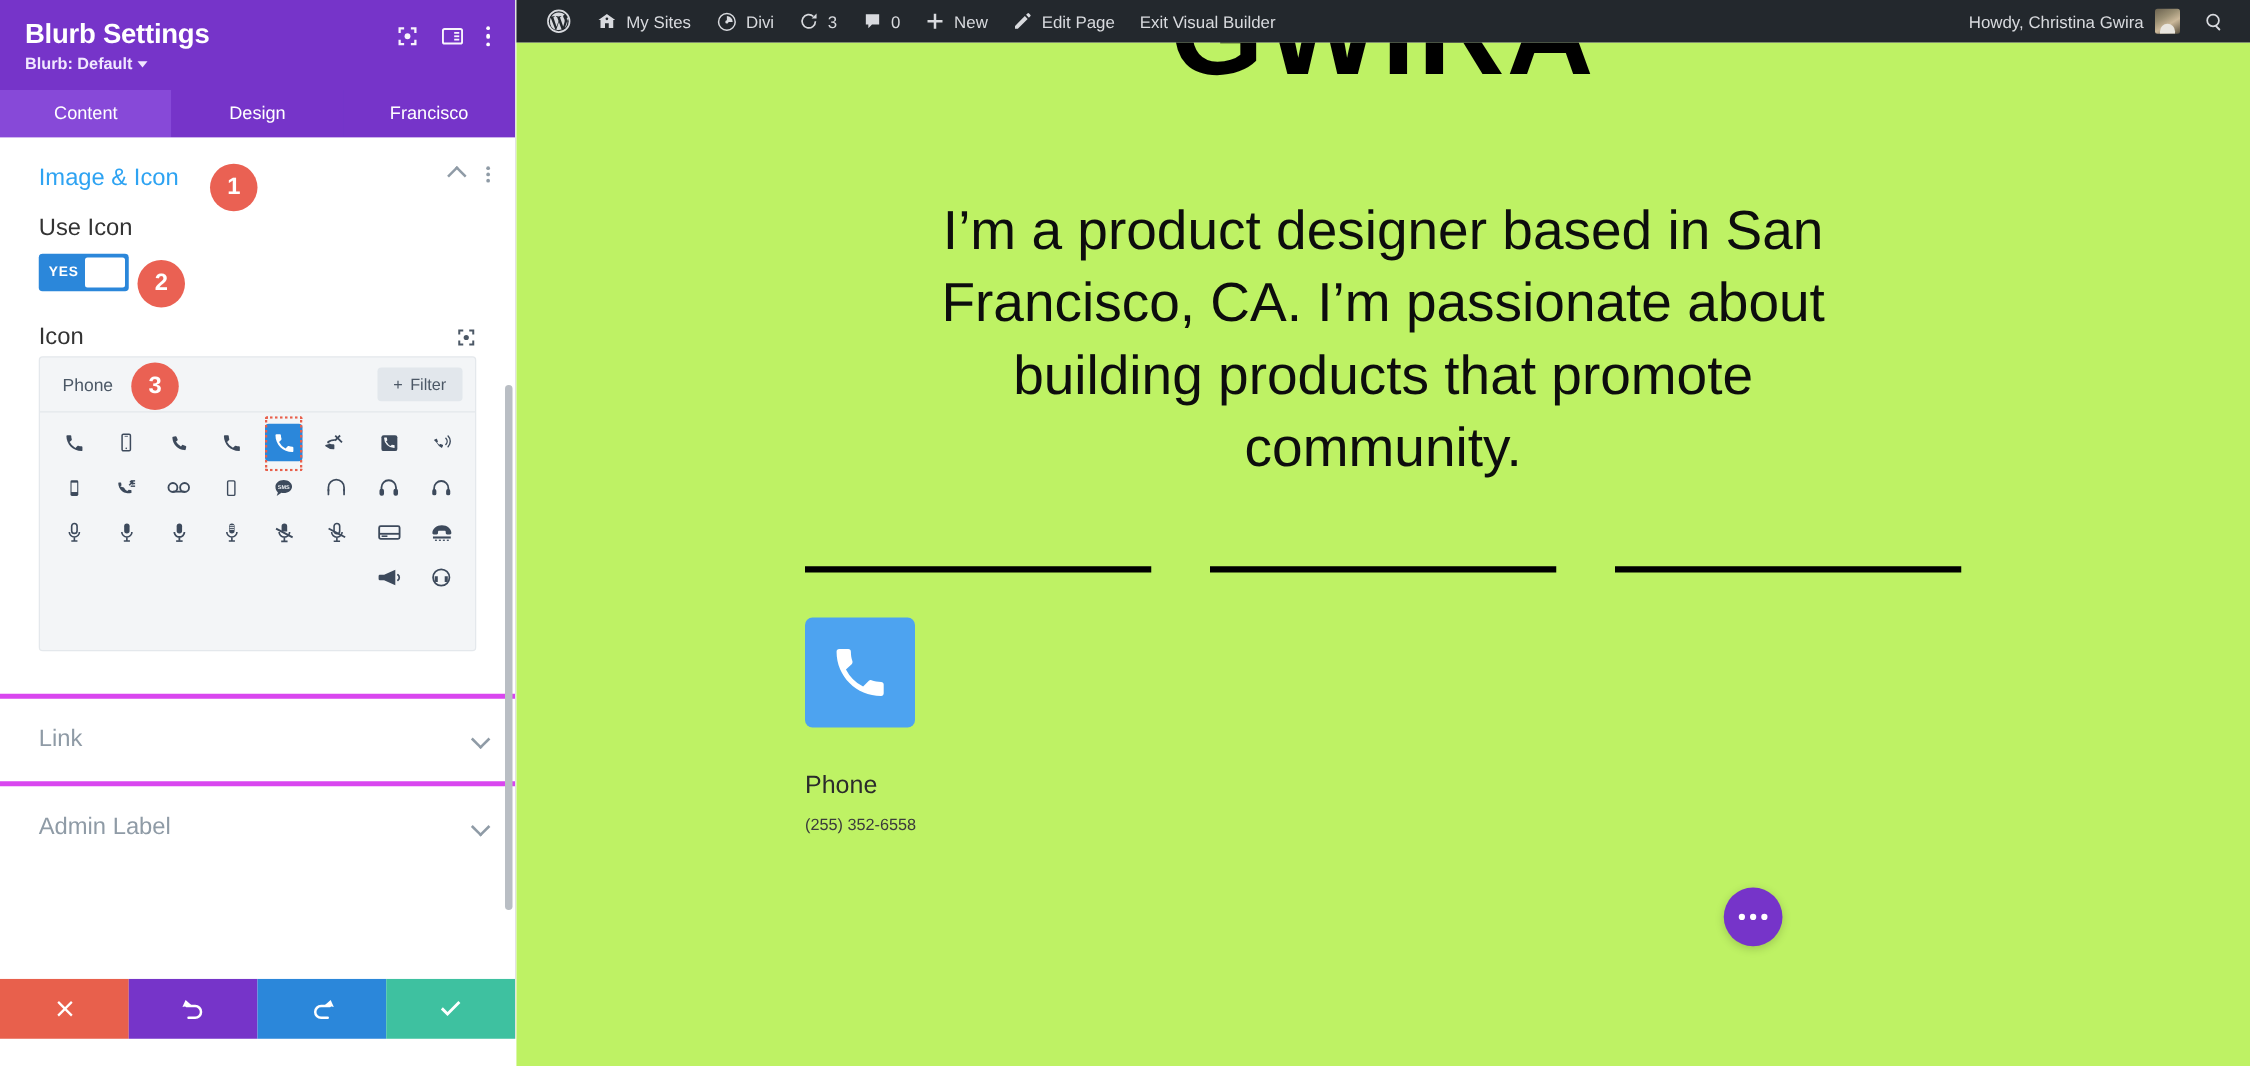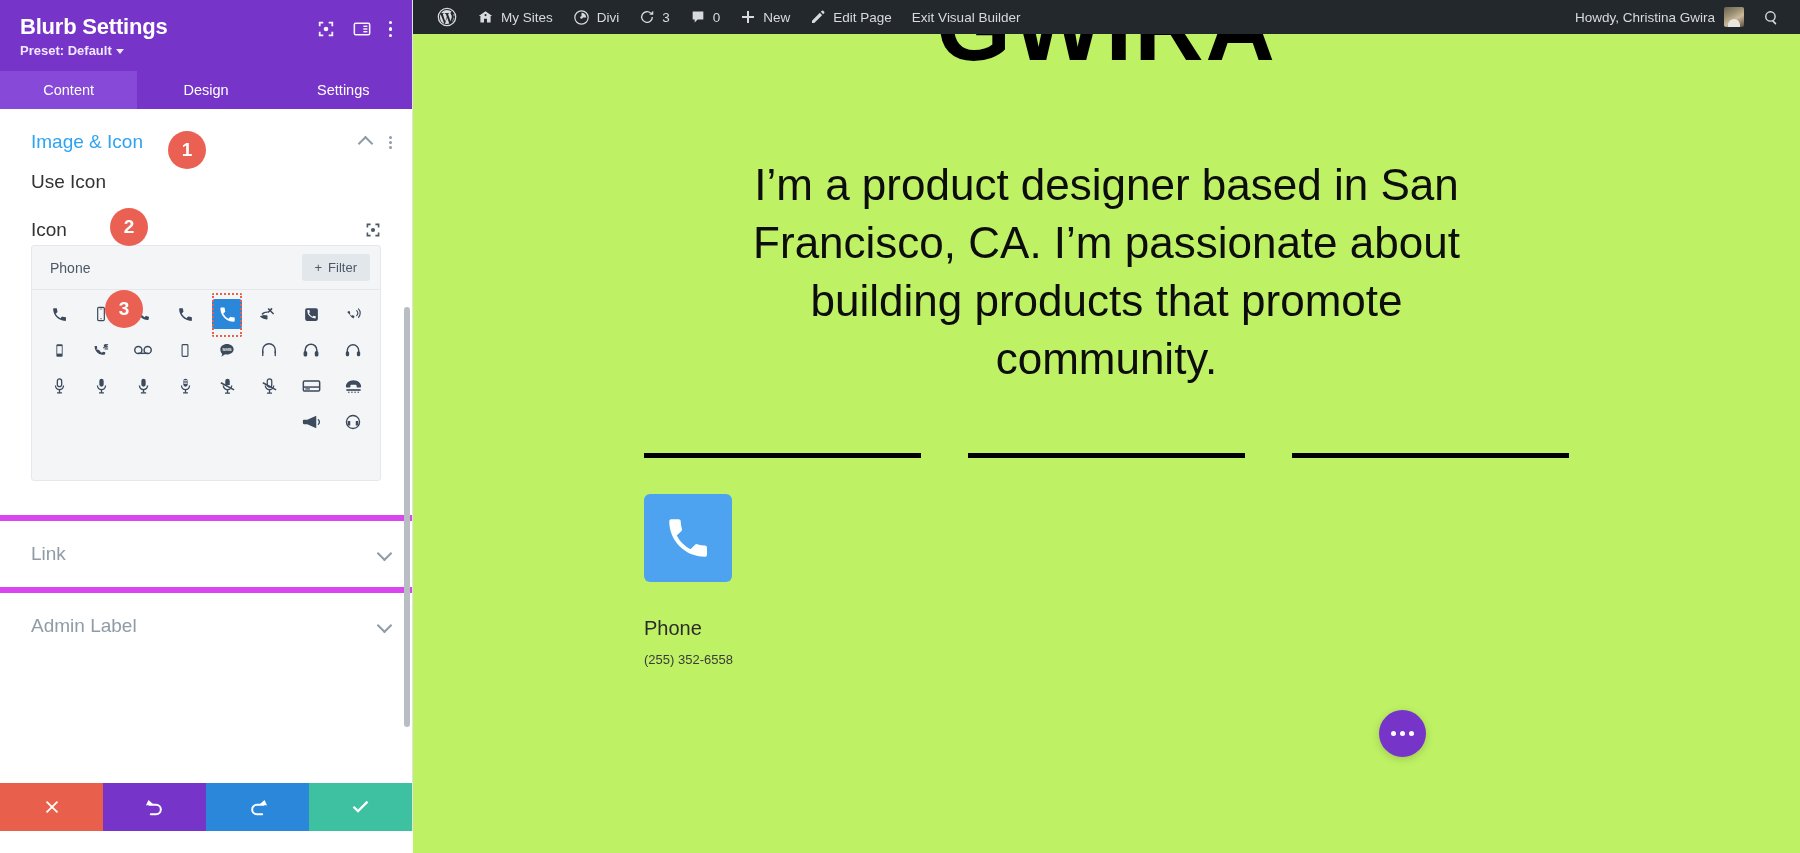--- a/index.html
+++ b/index.html
@@ -49,21 +49,21 @@
     flex: 1; display: flex; align-items: center; justify-content: center;
     color: #fff; font-size: 14.5px; cursor: pointer;
     background: #7634c9;
   }
   .panel-tab.active { background: #8749d8; font-weight: normal; }
 
   .panel-body {
     flex: 1; overflow: hidden; position: relative; background: #fff;
   }
   .section-head {
-    display: flex; align-items: center; justify-content: space-between;
+    display: flex; align-items: flex-start; justify-content: space-between;
     padding: 22px 20px 18px 31px;
   }
   .section-title { font-size: 19px; color: #2ea3f2; font-weight: normal; }
   .section-head-right { display: flex; align-items: center; gap: 16px; }
   .chev {
     width: 14px; height: 14px; display: inline-block; position: relative; cursor: pointer;
   }
   .chev::before {
     content: ""; position: absolute; left: 1px; top: 3px;
     width: 9px; height: 9px;
@@ -120,21 +120,21 @@
   .icon-cell.selected svg path,
   .icon-cell.selected svg rect,
   .icon-cell.selected svg circle { fill: #fff; }
   .sel-wrap { position: relative; }
   .sel-outline {
     position: absolute; inset: -5px 6px -7px 6px;
     border: 2px dotted #e8604c; pointer-events: none; border-radius: 2px;
   }
 
   .accordion-row {
-    border-top: 6px solid #d946ef;
+    border-top: 4px solid #d946ef;
     padding: 22px 20px 22px 31px;
     display: flex; align-items: center; justify-content: space-between;
     cursor: pointer;
   }
   .accordion-title { font-size: 19px; color: #8f9ba6; }
 
   .panel-scrollbar {
     position: absolute; right: 2px; top: 198px; width: 6px; height: 420px;
     background: #b9bec4; border-radius: 3px;
   }
@@ -225,21 +225,21 @@
 
 <div class="app">
 
   <div class="settings-panel">
 
     <div class="panel-header">
       <div class="panel-header-row">
         <div>
           <div class="panel-title">Blurb Settings</div>
           <div class="panel-preset">
-            <span>Preset: Default</span>
+            <span>Blurb: Default</span>
             <span class="caret-dn"></span>
           </div>
         </div>
         <div class="panel-header-icons">
           <svg class="hdr-ico" viewBox="0 0 20 20">
             <path d="M2 2h5v2H4v3H2V2zm11 0h5v5h-2V4h-3V2zM2 13h2v3h3v2H2v-5zm14 0h2v5h-5v-2h3v-3z" fill="#fff"></path>
             <circle cx="10" cy="10" r="2.6" fill="#fff"></circle>
           </svg>
           <svg class="hdr-ico" viewBox="0 0 20 20">
             <rect x="1.5" y="3.5" width="17" height="13" rx="1.5" fill="none" stroke="#fff" stroke-width="1.7"></rect>
@@ -252,39 +252,45 @@
             <i style="background:#fff;width:3.5px;height:3.5px"></i>
             <i style="background:#fff;width:3.5px;height:3.5px"></i>
           </div>
         </div>
       </div>
     </div>
 
     <div class="panel-tabs">
       <div class="panel-tab active">Content</div>
       <div class="panel-tab">Design</div>
-      <div class="panel-tab">Settings</div>
+      <div class="panel-tab">Francisco</div>
     </div>
 
     <div class="panel-body">
 
       <div class="section-head">
         <div class="section-title">Image &amp; Icon</div>
         <div class="section-head-right">
           <span class="chev"></span>
           <div class="kebab">
               <i></i>
               <i></i>
               <i></i>
             </div>
         </div>
       </div>
 
       <div class="field">
         <div class="field-label">Use Icon</div>
+        <div class="toggle-row">
+          <div class="toggle">
+            <span class="toggle-text">YES</span>
+            <span class="toggle-knob"></span>
+          </div>
+        </div>
       </div>
 
       <div class="icon-field-head">
         <div class="field-label" style="margin:0">Icon</div>
         <svg style="width:16px;height:16px" viewBox="0 0 20 20">
           <path d="M2 2h5v2H4v3H2V2zm11 0h5v5h-2V4h-3V2zM2 13h2v3h3v2H2v-5zm14 0h2v5h-5v-2h3v-3z" fill="#4c5866"></path>
           <circle cx="10" cy="10" r="2.6" fill="#4c5866"></circle>
         </svg>
       </div>
 

